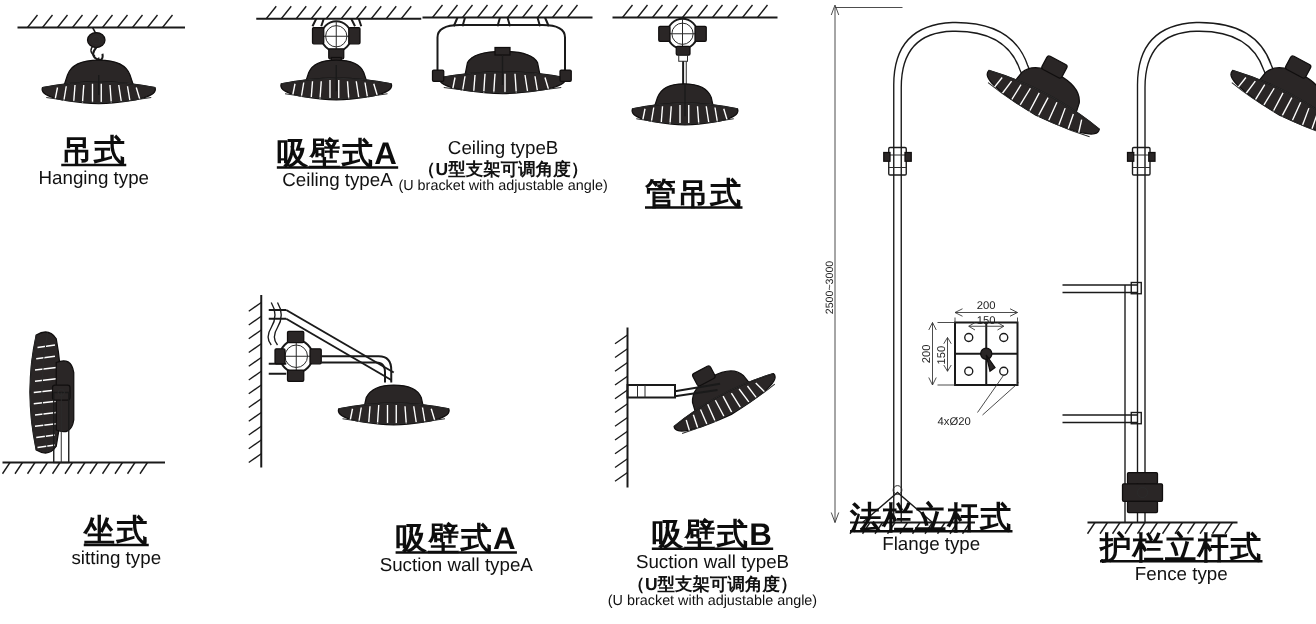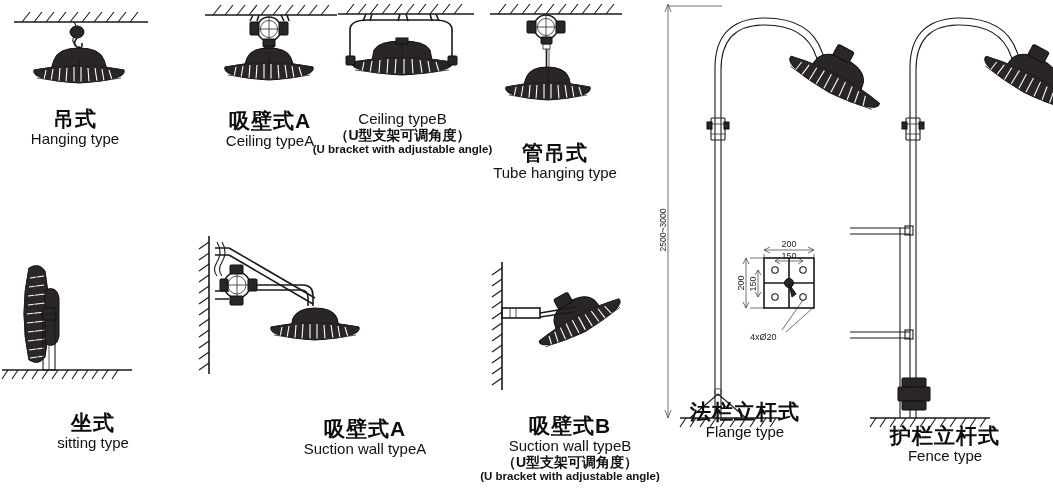--- a/index.html
+++ b/index.html
@@ -4,24 +4,24 @@
 <style>
   html,body{margin:0;padding:0;background:#fff;}
   body{
     width:1053px;height:499px;position:relative;overflow:hidden;
     font-family:"Liberation Sans","DejaVu Sans",sans-serif;
     color:#111;
   }
   .stage{position:absolute;inset:0;}
   .cell{position:absolute;}
   .cap{position:absolute;text-align:center;white-space:nowrap;}
-  .zh{font-size:21px;font-weight:700;letter-spacing:1px;line-height:1.05;color:#0d0d0d;}
+  .zh{font-size:25px;font-weight:700;letter-spacing:1px;line-height:1.05;color:#0d0d0d;text-decoration:underline;}
   .en{font-size:15px;font-weight:400;line-height:1.15;color:#111;}
   .zhsub{font-size:14px;font-weight:700;line-height:1.15;color:#111;}
-  .ensub{font-size:11.5px;font-weight:700;line-height:1.15;color:#111;}
+  .ensub{font-size:11.5px;font-weight:400;line-height:1.15;color:#111;}
   svg{display:block;overflow:visible;}
   .ln{fill:none;stroke:#1a1a1a;stroke-width:1.1;}
   .ln2{fill:none;stroke:#1a1a1a;stroke-width:1.6;}
   .thin{fill:none;stroke:#2b2b2b;stroke-width:0.8;}
   .hatch{fill:none;stroke:#1a1a1a;stroke-width:1.1;}
   .body{fill:#2a2626;stroke:#100e0e;stroke-width:1;}
   .dim{fill:none;stroke:#333;stroke-width:0.7;}
   .dimtxt{font-size:9px;fill:#222;font-family:"Liberation Sans",sans-serif;}
   .vtxt{font-size:8.5px;fill:#222;font-family:"Liberation Sans",sans-serif;}
 </style>
@@ -206,21 +206,20 @@
         <line x1="92" y1="86" x2="94" y2="98"></line>
           <line x1="99" y1="87" x2="102" y2="97"></line>
       </g>
       <path class="thin" d="M26 87 q42 -9 84 0"></path>
       <path class="thin" d="M29 95 q39 8 78 0"></path>
       <line class="ln" x1="68" y1="67" x2="68" y2="93"></line>
     </svg>
   </div>
   <div class="cap" style="left:480px;top:142px;width:150px;">
     <div class="zh">管吊式</div>
-    <div class="en">Tube hanging type</div>
   </div>
 
   <div class="cell" style="left:2px;top:252px;width:140px;height:130px;">
     <svg width="140" height="130" viewBox="0 0 140 130">
       <line class="ln2" x1="0" y1="118" x2="130" y2="118"></line>
       <g class="hatch">
         <line x1="6" y1="118" x2="0" y2="127"></line>
           <line x1="16" y1="118" x2="10" y2="127"></line>
         <line x1="26" y1="118" x2="20" y2="127"></line>
           <line x1="36" y1="118" x2="30" y2="127"></line>

